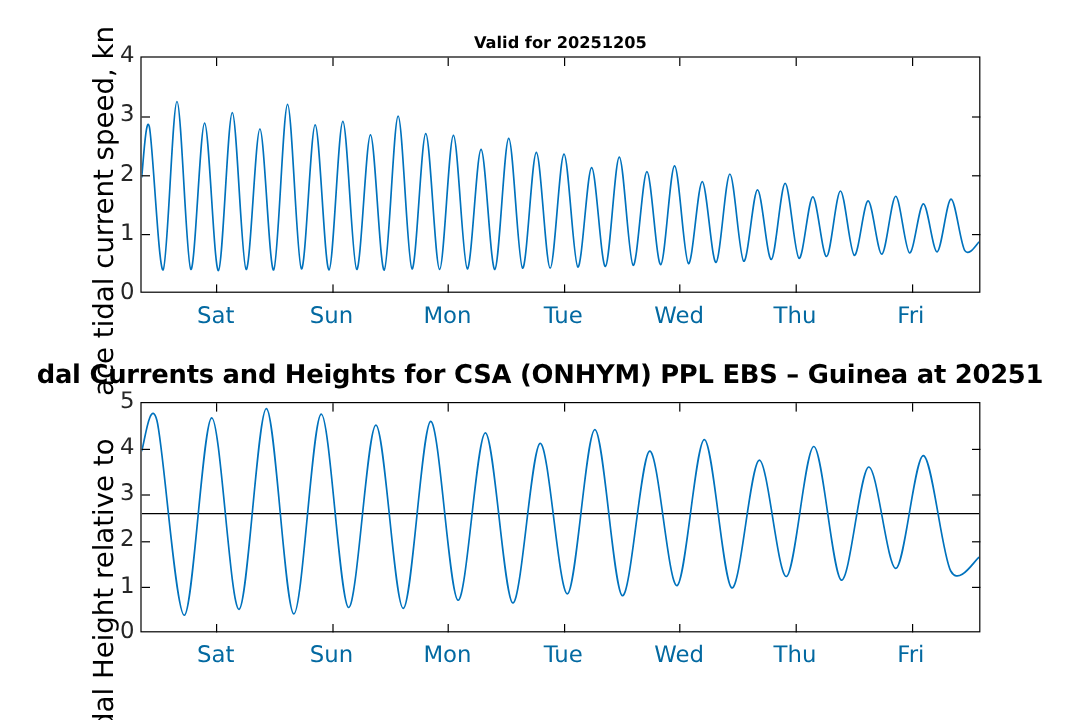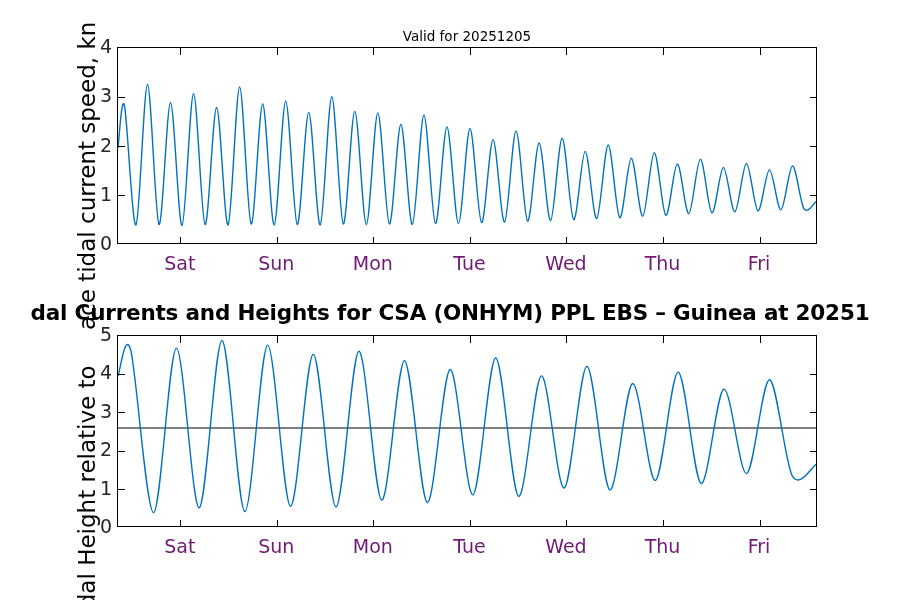--- a/index.html
+++ b/index.html
@@ -56,21 +56,21 @@
   .plot-inner svg { display: block; width: 100%; height: 100%; }
 
   
   .axes-subtitle {
     position: absolute;
     top: 28px;
     left: 117px;
     width: 700px;
     text-align: center;
     font-size: 13.5px;
-    font-weight: normal;
+    font-weight: bold;
     white-space: nowrap;
   }
 
   
   .ytick {
     position: absolute;
     right: 0;
     width: 24px;
     text-align: right;
     font-size: 19px;
@@ -86,21 +86,21 @@
   #yticks-heights  { top: 0; height: 600px; }
 
   
   .xtick {
     position: absolute;
     width: 90px;
     margin-left: -45px;
     text-align: center;
     font-size: 19px;
     line-height: 19px;
-    color: #701a75;
+    color: #0369a1;
   }
   .xtick-row { position: absolute; left: 0; width: 900px; height: 24px; }
   #xticks-currents { top: 254px; }
   #xticks-heights  { top: 537px; }
 
   
   .tickmark { position: absolute; background: #000000; }
 
   
   .ylabel {

